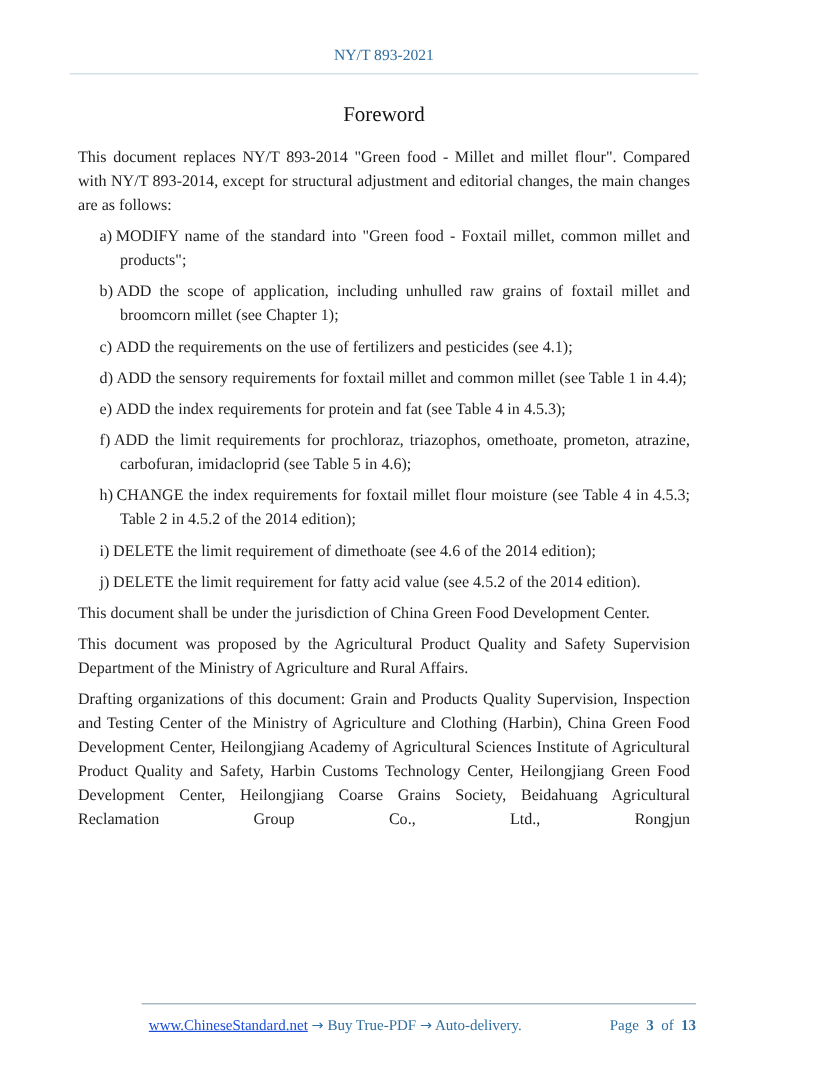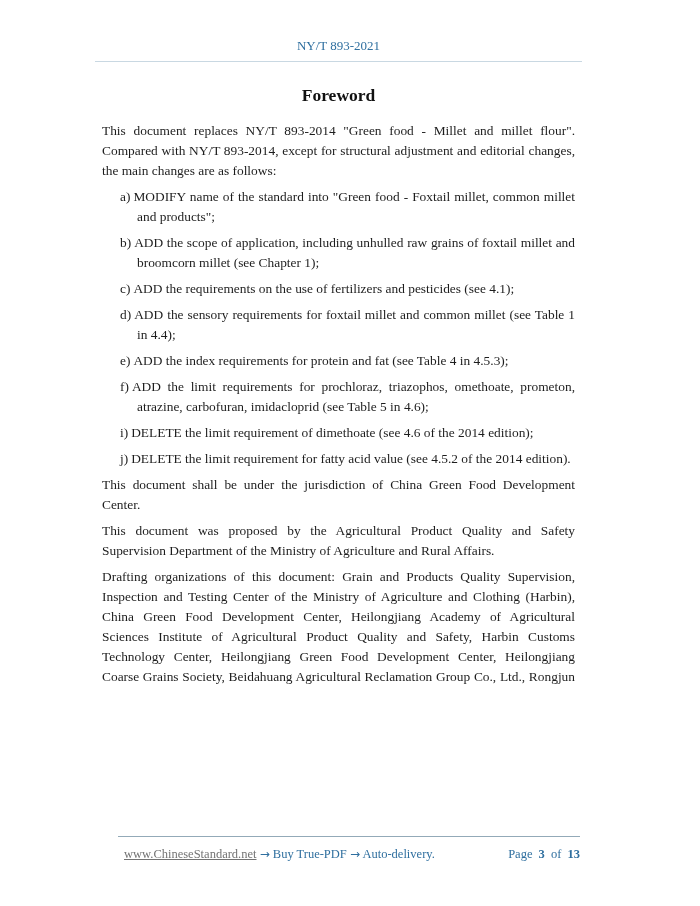--- a/index.html
+++ b/index.html
@@ -8,40 +8,40 @@
     position: relative;
     width: 700px;
     height: 906px;
     margin: 0 auto;
     background: #ffffff;
     font-family: "Liberation Serif", "DejaVu Serif", serif;
     color: #1d1d1d;
     overflow: hidden;
   }
   .content {
-    padding: 38px 125px 0 102px;
+    padding: 38px 125px 0 65px;
   }
   .doc-header {
     text-align: center;
     font-size: 13px;
     line-height: 16px;
     color: #2f6f9f;
   }
   .header-rule {
     border: none;
     border-top: 1px solid #c9d8e2;
     margin: 7px -7px 0 -7px;
   }
   .page-title {
     margin-top: 22px;
     margin-bottom: 15px;
     text-align: center;
     font-size: 17.5px;
     line-height: 22px;
-    font-weight: bold;
+    font-weight: normal;
     color: #111111;
   }
   .body-text p {
     font-size: 13.4px;
     line-height: 20px;
     text-align: justify;
     margin-bottom: 6px;
   }
   .justify-last { text-align-last: justify; }
   .changes {
@@ -65,21 +65,21 @@
     border-top: 1px solid #93aab8;
     padding-top: 10px;
     font-size: 12.5px;
     line-height: 15px;
     color: #2f6f9f;
     display: flex;
     justify-content: space-between;
     align-items: baseline;
   }
   .footer-left { padding-left: 6px; }
-  .footer-link { color: #737373; text-decoration: underline; cursor: pointer; margin-top: 26px; }
+  .footer-link { color: #1d4ed8; text-decoration: underline; cursor: pointer; margin-top: 26px; }
   .arrow-glyph { font-family: "DejaVu Sans", sans-serif; font-size: 12px; }
   .page-indicator { word-spacing: 3px; text-align: right; }
   .page-num { font-weight: bold; }
 </style>
 </head>
 <body>
 
 <div class="page">
   <div class="content">
 
@@ -93,20 +93,21 @@
 
       <p>This document replaces NY/T 893-2014 "Green food - Millet and millet flour". Compared with NY/T 893-2014, except for structural adjustment and editorial changes, the main changes are as follows:</p>
 
       <ul class="changes">
         <li class="change-item"><span class="change-marker">a)</span><span>MODIFY name of the standard into "Green food - Foxtail millet, common millet and products";</span></li>
         <li class="change-item"><span class="change-marker">b)</span><span>ADD the scope of application, including unhulled raw grains of foxtail millet and broomcorn millet (see Chapter 1);</span></li>
         <li class="change-item"><span class="change-marker">c)</span><span>ADD the requirements on the use of fertilizers and pesticides (see 4.1);</span></li>
         <li class="change-item"><span class="change-marker">d)</span><span>ADD the sensory requirements for foxtail millet and common millet (see Table 1 in 4.4);</span></li>
         <li class="change-item"><span class="change-marker">e)</span><span>ADD the index requirements for protein and fat (see Table 4 in 4.5.3);</span></li>
         <li class="change-item"><span class="change-marker">f)</span><span>ADD the limit requirements for prochloraz, triazophos, omethoate, prometon, atrazine, carbofuran, imidacloprid (see Table 5 in 4.6);</span></li>
+        <li class="change-item"><span class="change-marker">h)</span><span>CHANGE the index requirements for foxtail millet flour moisture (see Table 4 in 4.5.3; Table 2 in 4.5.2 of the 2014 edition);</span></li>
         <li class="change-item"><span class="change-marker">i)</span><span>DELETE the limit requirement of dimethoate (see 4.6 of the 2014 edition);</span></li>
         <li class="change-item"><span class="change-marker">j)</span><span>DELETE the limit requirement for fatty acid value (see 4.5.2 of the 2014 edition).</span></li>
       </ul>
 
       <p>This document shall be under the jurisdiction of China Green Food Development Center.</p>
 
       <p>This document was proposed by the Agricultural Product Quality and Safety Supervision Department of the Ministry of Agriculture and Rural Affairs.</p>
 
       <p class="justify-last">Drafting organizations of this document: Grain and Products Quality Supervision, Inspection and Testing Center of the Ministry of Agriculture and Clothing (Harbin), China Green Food Development Center, Heilongjiang Academy of Agricultural Sciences Institute of Agricultural Product Quality and Safety, Harbin Customs Technology Center, Heilongjiang Green Food Development Center, Heilongjiang Coarse Grains Society, Beidahuang Agricultural Reclamation Group Co., Ltd., Rongjun</p>
 

